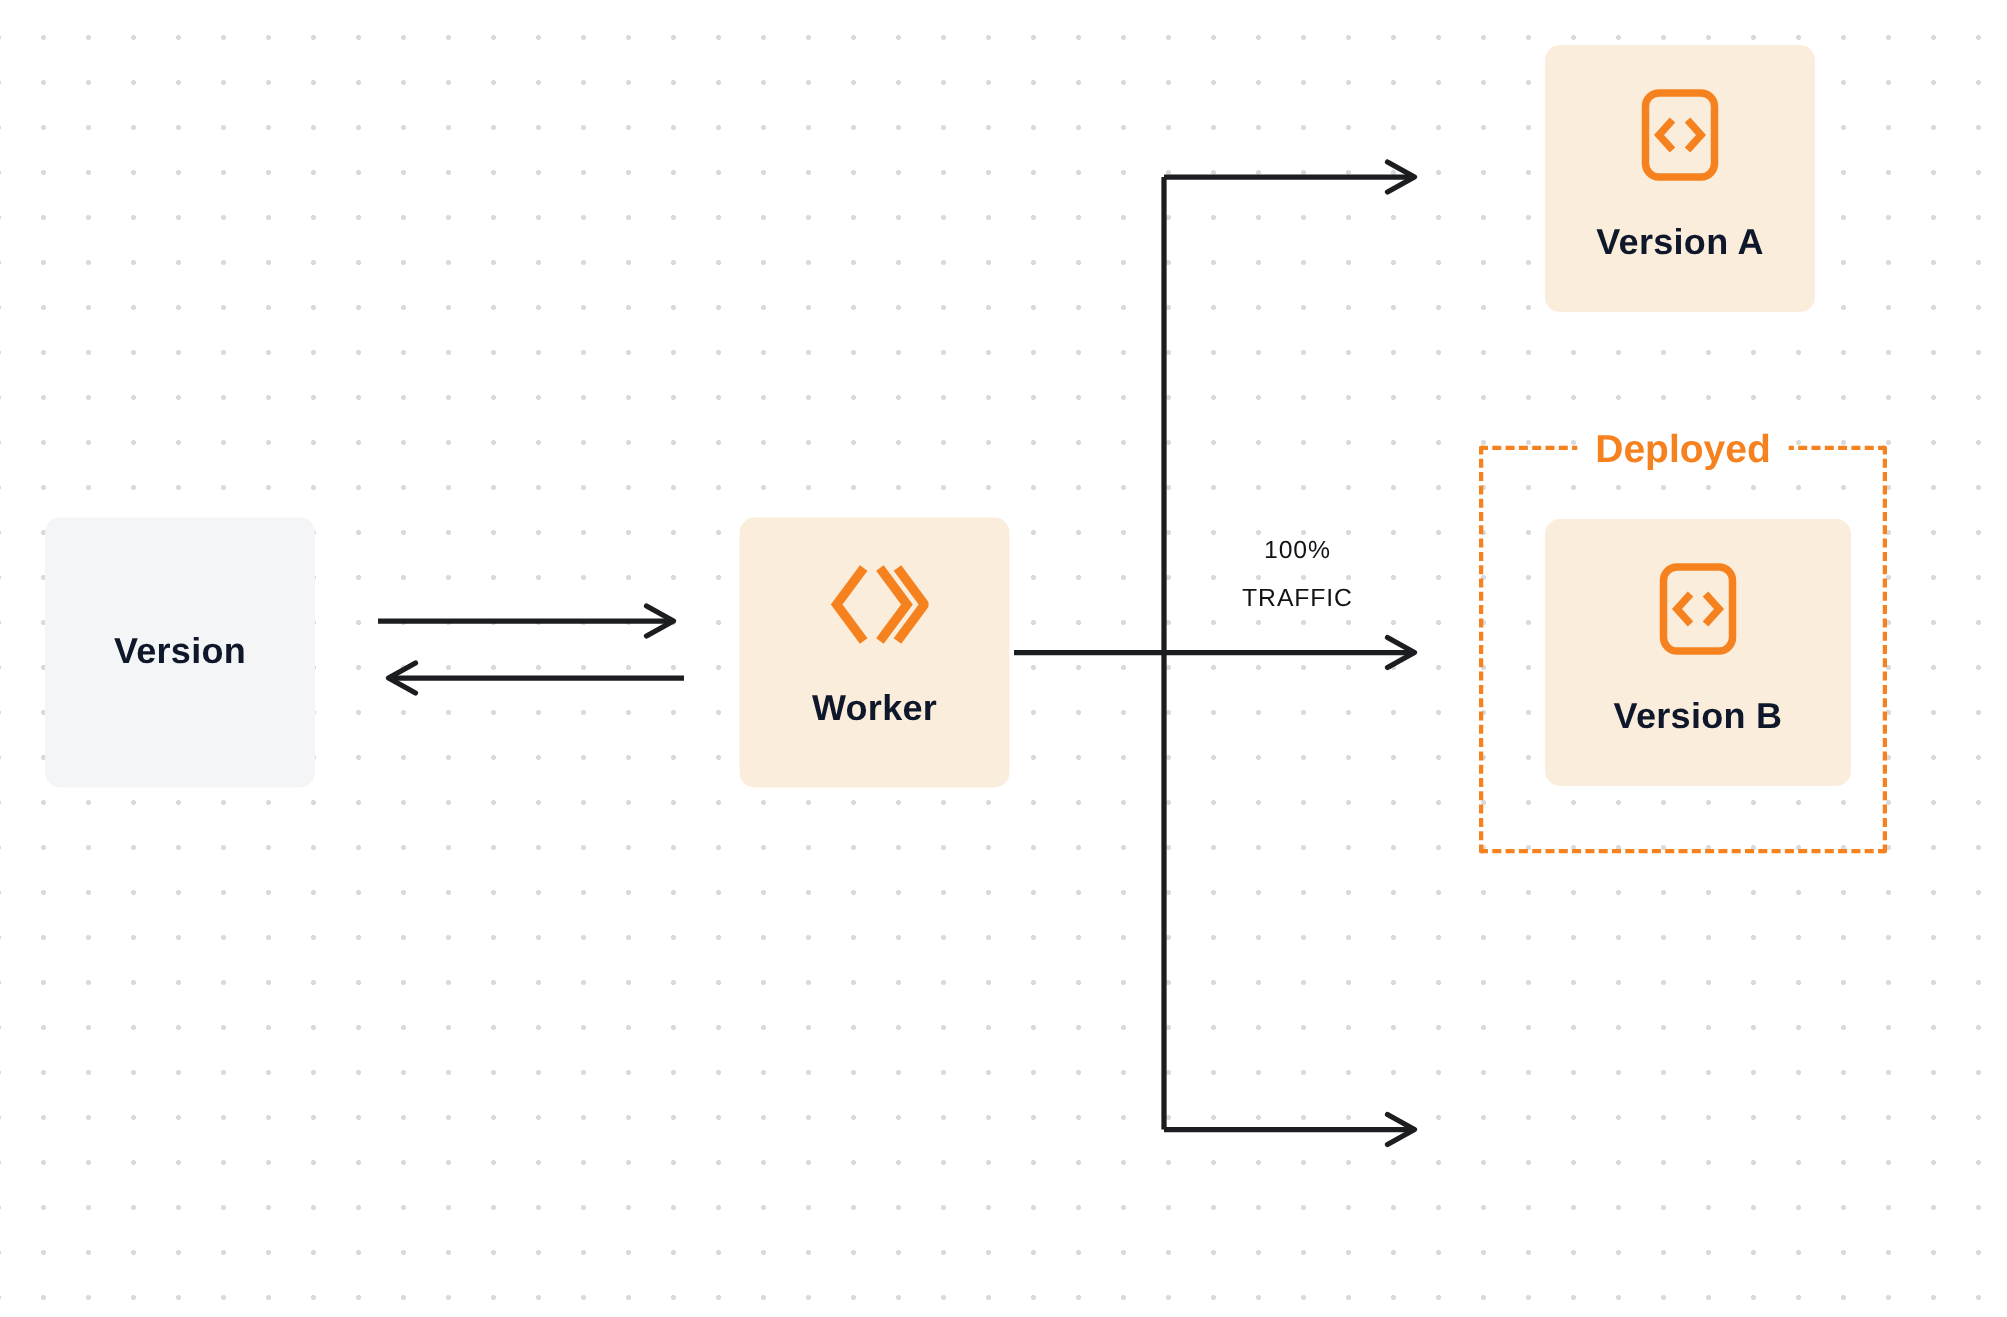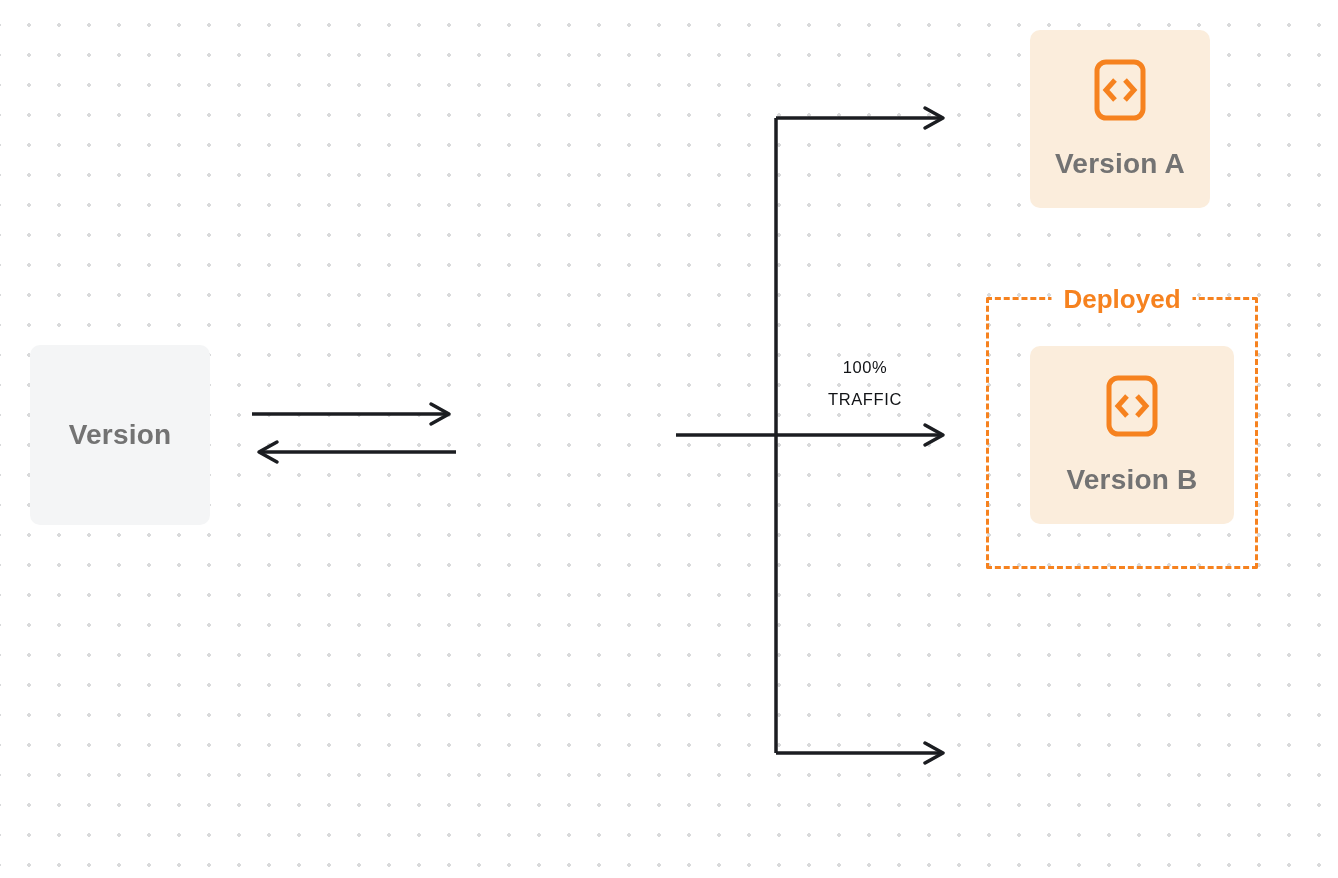--- a/index.html
+++ b/index.html
@@ -28,23 +28,23 @@
     display: flex;
     flex-direction: column;
     align-items: center;
     justify-content: flex-start;
     padding-top: 28px;
     gap: 26px;
   }
   .node--cream { background: #fbeddc; }
   .node--gray  { background: #f4f5f6; justify-content: center; padding-top: 0; }
   .node-label {
-    font-size: 28px;
+    font-size: 24px;
     font-weight: bold;
-    color: #737373;
+    color: #0f172a;
     letter-spacing: 0.2px;
   }
   .icon-wrap { display: flex; align-items: center; justify-content: center; }
   .node-client   { left: 30px;   top: 345px; width: 180px; height: 180px; }
   .node-worker   { left: 493px;  top: 345px; width: 180px; height: 180px; }
   .node-version-a{ left: 1030px; top: 30px;  width: 180px; height: 178px; }
   .node-version-b{ left: 1030px; top: 346px; width: 204px; height: 178px; }
   .node-version-c{ left: 1030px; top: 662px; width: 180px; height: 178px; }
   .dashed-region {
     position: absolute;
@@ -95,20 +95,30 @@
       <path d="M776,118 L776,753"></path>
       <path d="M776,118 L943,118" marker-end="url(#arrow)"></path>
       <path d="M776,753 L943,753" marker-end="url(#arrow)"></path>
     </g>
   </svg>
 
   <div class="node node--gray node-client">
     <span class="node-label">Version</span>
   </div>
 
+  <div class="node node--cream node-worker">
+    <span class="icon-wrap">
+      <svg width="72" height="60" viewBox="0 0 80 64" fill="none">
+        <polyline points="32,5 12,32 32,59" stroke="#f6821f" stroke-width="7" stroke-linejoin="miter"></polyline>
+        <polyline points="44,5 64,32 44,59" stroke="#f6821f" stroke-width="7" stroke-linejoin="miter"></polyline>
+        <polyline points="57,5 77,32 57,59" stroke="#f6821f" stroke-width="7" stroke-linejoin="miter"></polyline>
+      </svg>
+    </span>
+    <span class="node-label">Worker</span>
+  </div>
 
   <div class="traffic-label">
     <div>100%</div>
     <div>TRAFFIC</div>
   </div>
 
   <div class="dashed-region">
     <span class="deployed-label">Deployed</span>
   </div>
 

